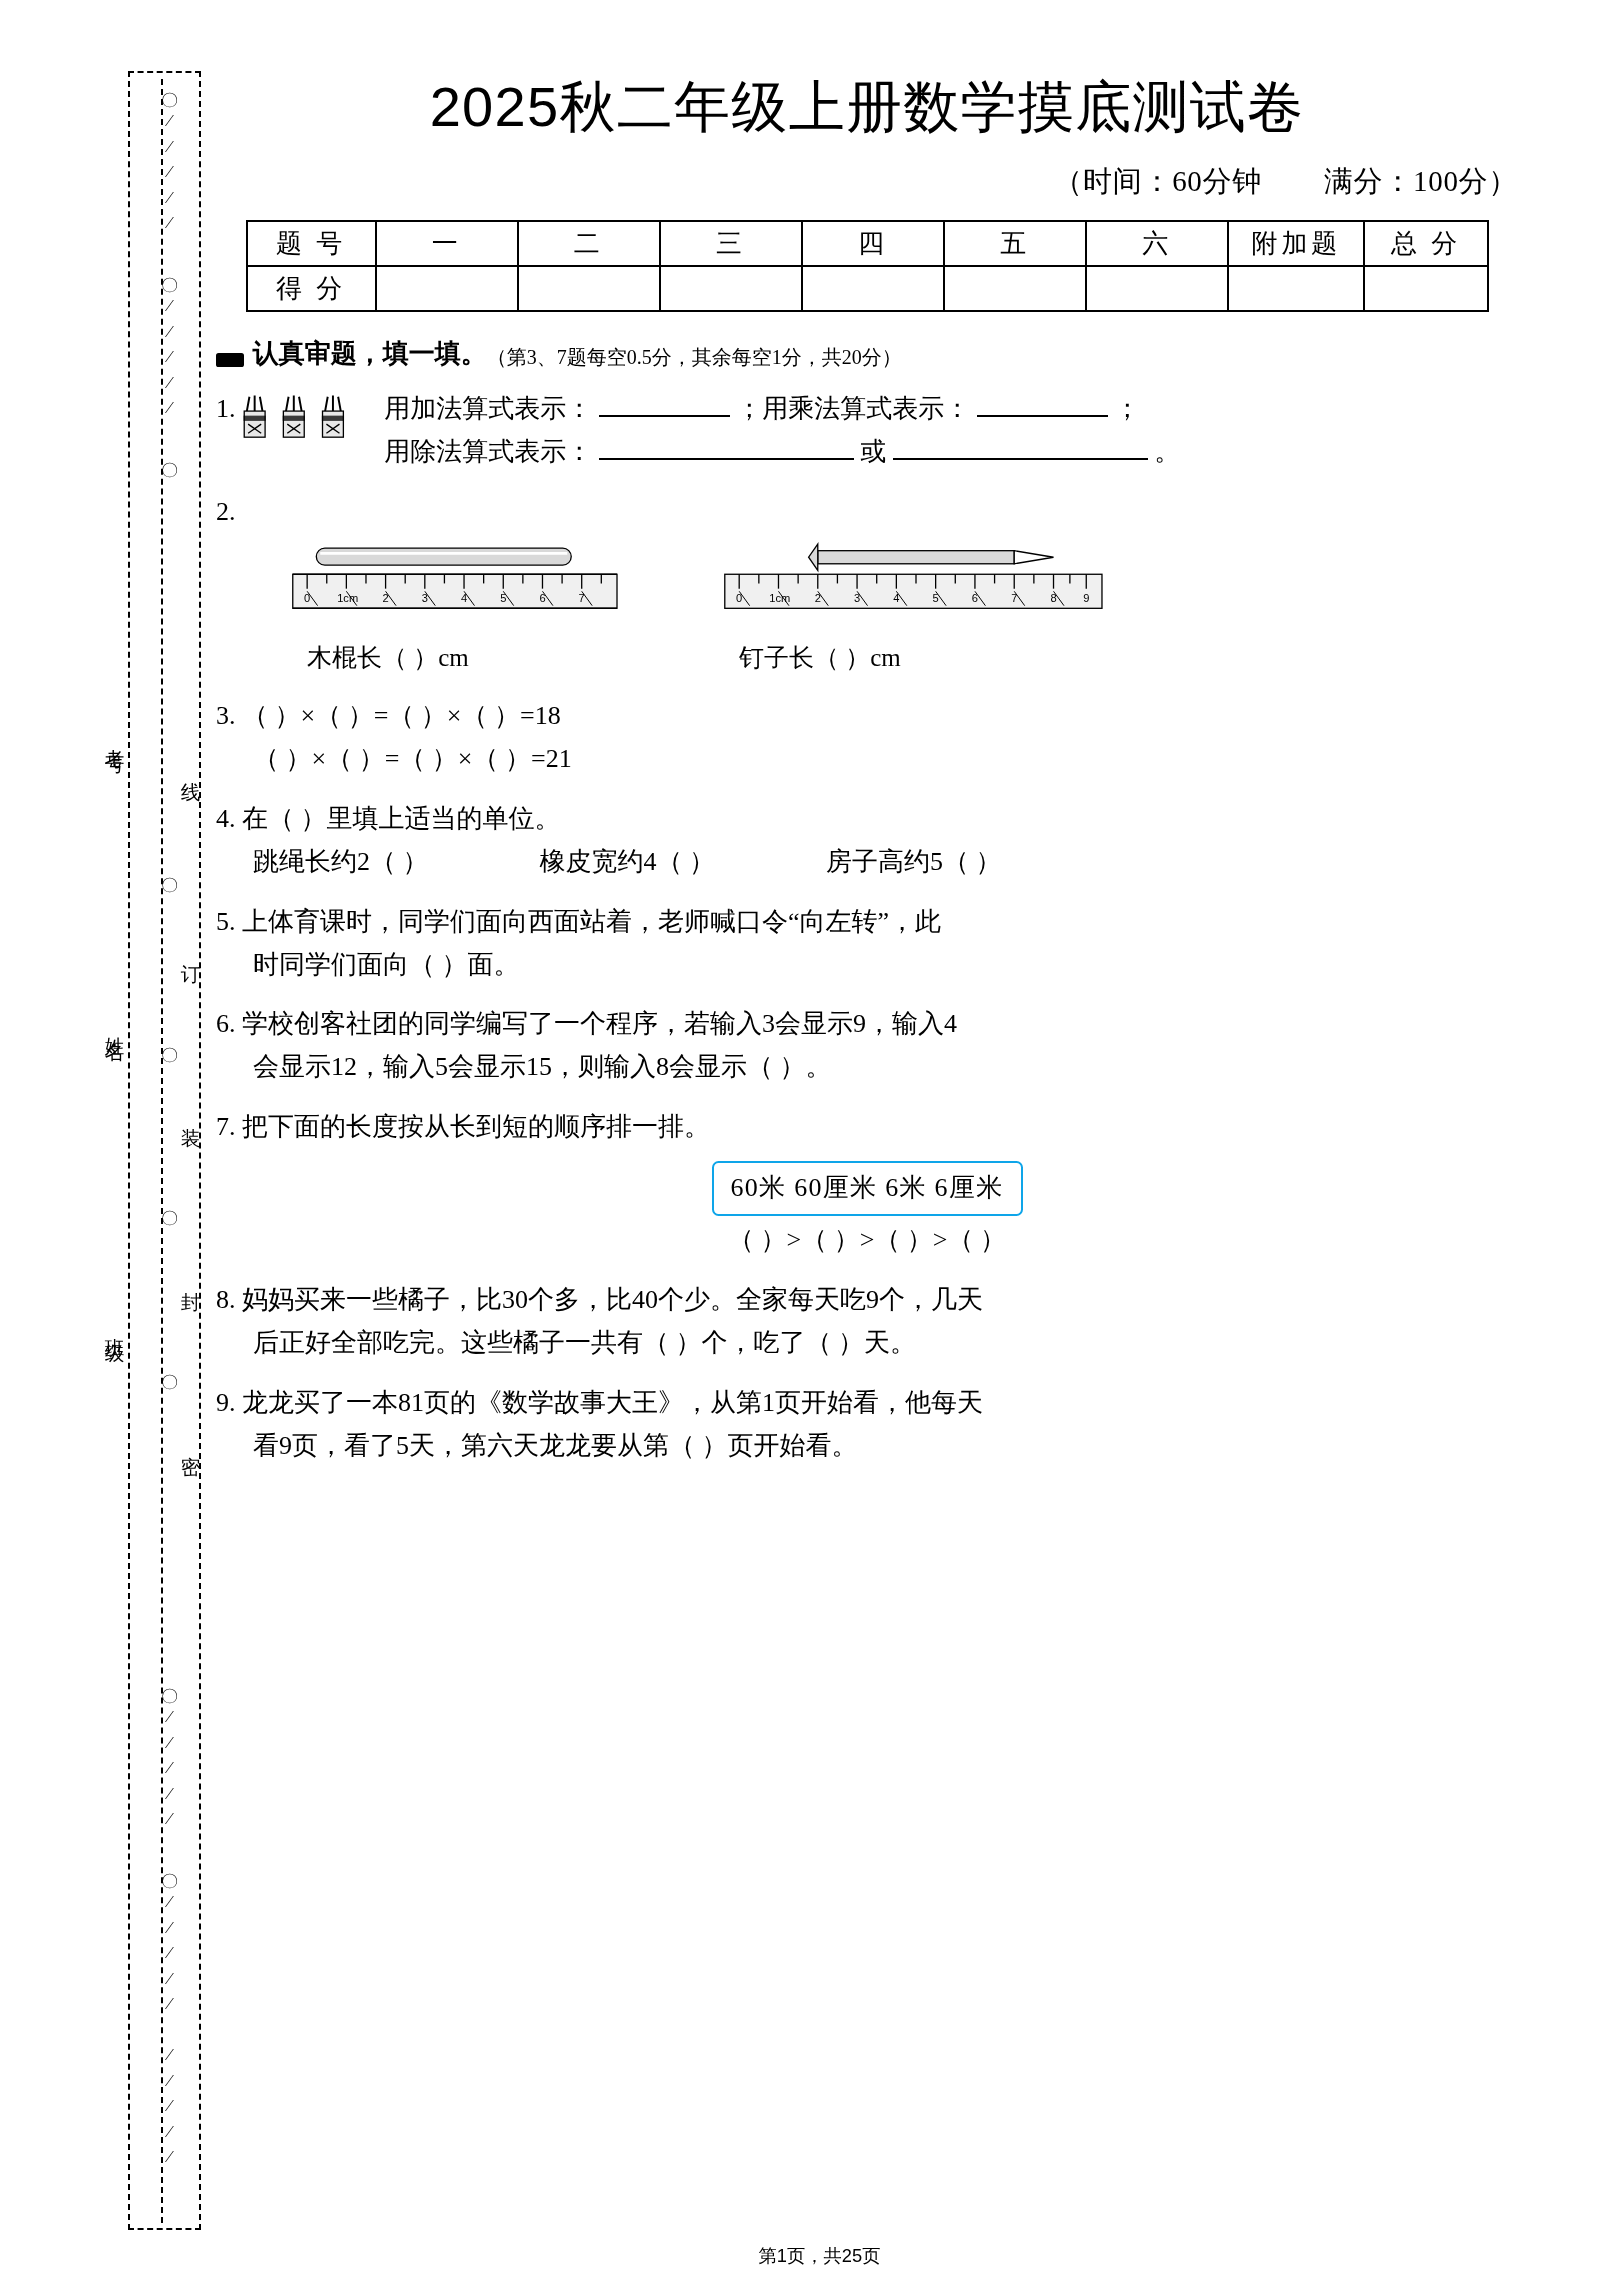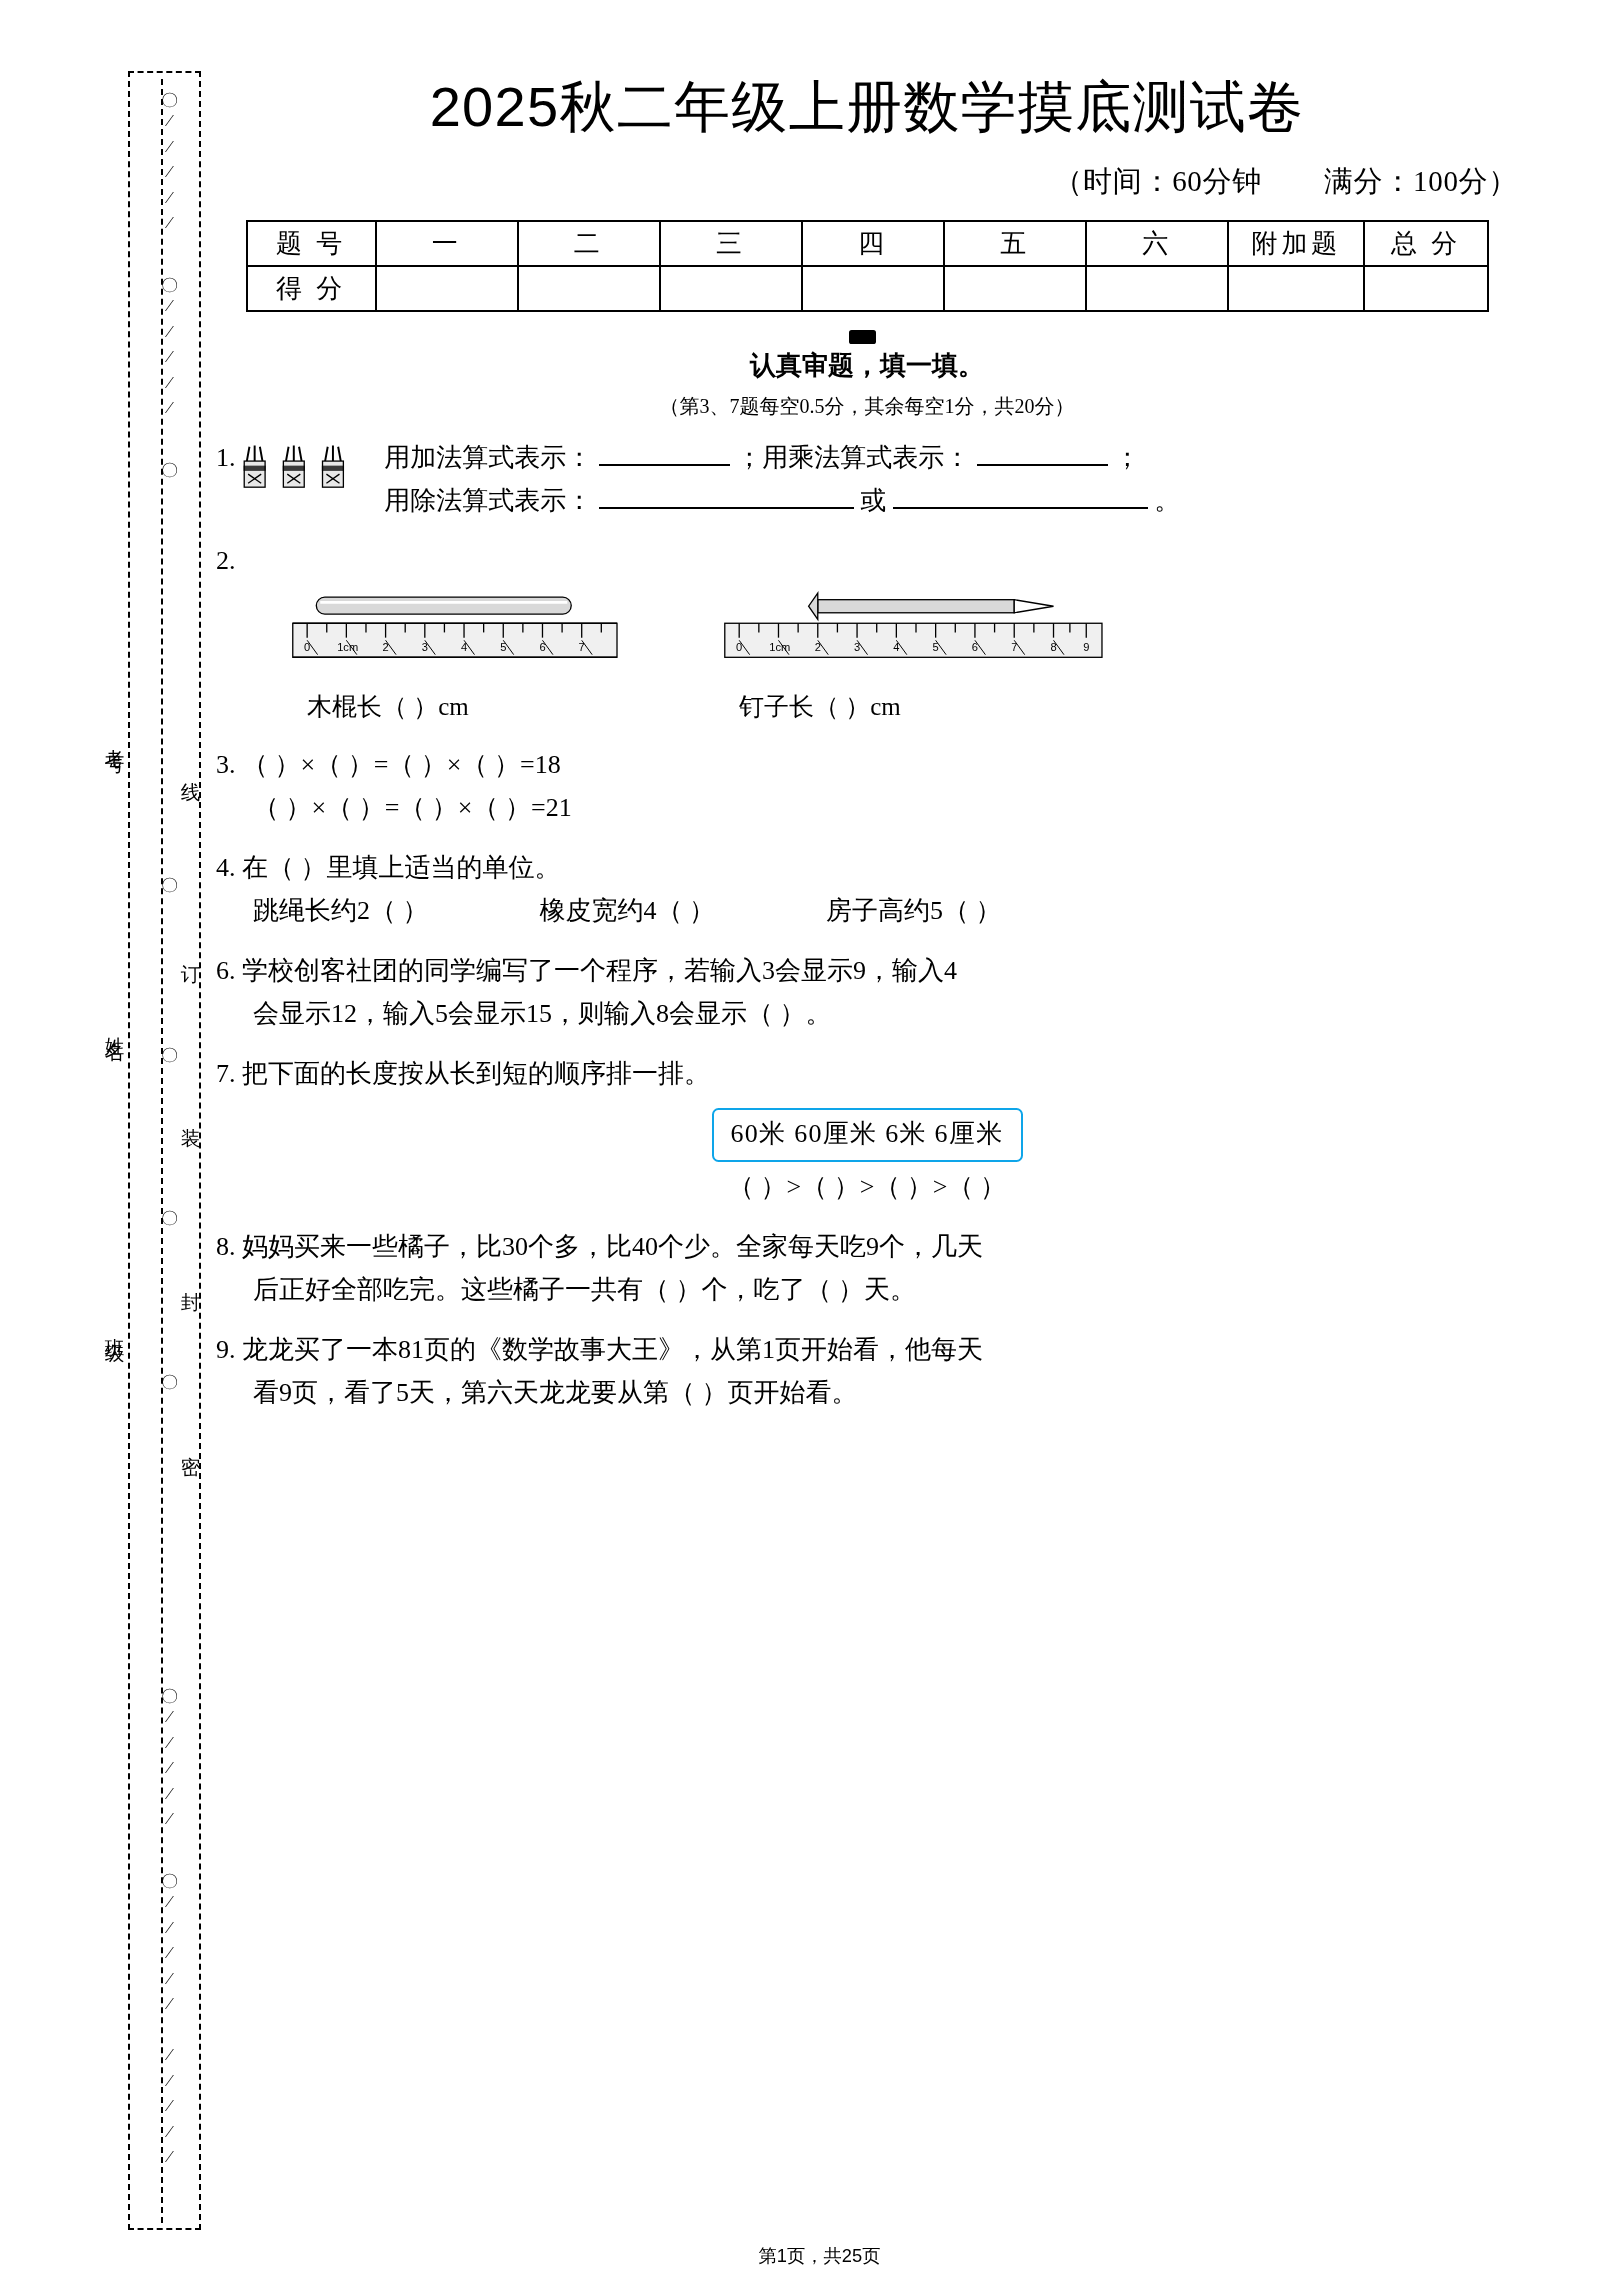--- a/index.html
+++ b/index.html
@@ -122,22 +122,21 @@
   table.score td.w1 { width: 137px; }
   table.score td.add { width: 131px; }
   table.score td.tot { width: 118px; }
 
   .sec-head {
     margin-top: 22px;
     font-size: 26px;
     font-weight: bold;
     font-family: "Liberation Sans", sans-serif;
     display: flex;
-    align-items: center;
-    flex-direction: column;
+    align-items: flex-end;
   }
   .sec-marker {
     display: inline-block;
     width: 27.5px;
     height: 14.4px;
     background: #000;
     border-radius: 2.6px;
     margin-right: 9.2px;
     position: relative;
     top: -3.9px;
@@ -456,20 +455,25 @@
       <span>在（        ）里填上适当的单位。</span>
       <div class="indent">
         <span>跳绳长约2（        ）</span>
         <span class="sp-l"></span>
         <span>橡皮宽约4（        ）</span>
         <span class="sp-l"></span>
         <span>房子高约5（        ）</span>
       </div>
     </div>
 
+    <div class="q">
+      <span class="q-num">5.</span>
+      <span>上体育课时，同学们面向西面站着，老师喊口令“向左转”，此</span>
+      <div class="indent">时同学们面向（        ）面。</div>
+    </div>
 
     <div class="q">
       <span class="q-num">6.</span>
       <span>学校创客社团的同学编写了一个程序，若输入3会显示9，输入4</span>
       <div class="indent">会显示12，输入5会显示15，则输入8会显示（        ）。</div>
     </div>
 
     <div class="q">
       <span class="q-num">7.</span>
       <span>把下面的长度按从长到短的顺序排一排。</span>

